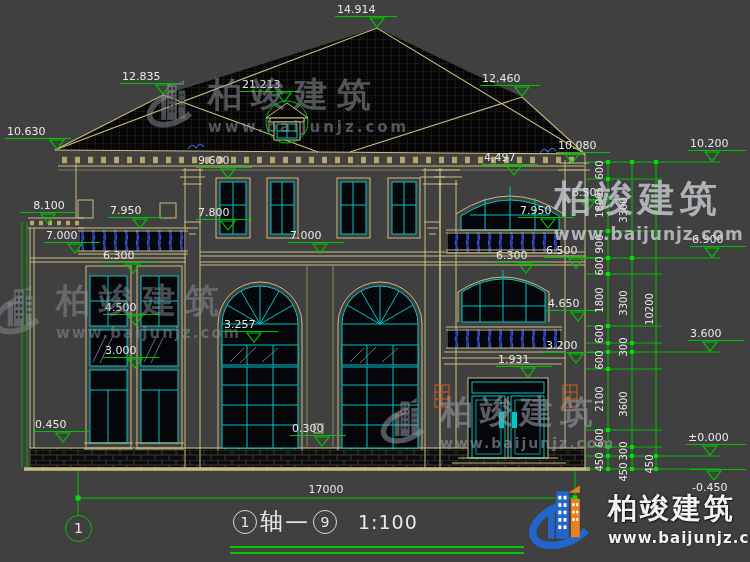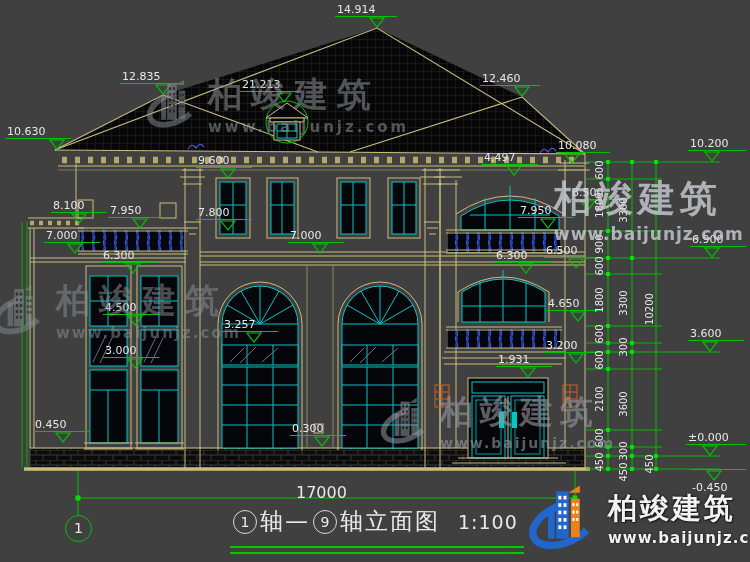--- a/index.html
+++ b/index.html
@@ -6,21 +6,21 @@
   #canvas{position:relative;width:750px;height:562px;background:#404040;overflow:hidden;
           font-family:"DejaVu Sans",sans-serif;}
   #bsvg{position:absolute;left:0;top:0;}
   .elev{position:absolute;color:#e8e8e8;font-size:11px;line-height:13px;white-space:nowrap;}
   .elev .etext{margin-left:2px;height:13px;}
   .eline{height:0;border-top:1px solid #00c300;}
   .etri{display:block;}
   .etri path{fill:none;stroke:#00c300;stroke-width:1.2;}
   .dimv{position:absolute;width:44px;height:14px;line-height:14px;text-align:center;
         font-size:10px;color:#e8e8e8;transform:rotate(-90deg);white-space:nowrap;}
-  .dimh{position:absolute;color:#e8e8e8;font-size:16px;width:60px;text-align:left;}
+  .dimh{position:absolute;color:#e8e8e8;font-size:11px;width:60px;text-align:center;}
   .bubble{position:absolute;left:65px;top:515px;width:25px;height:25px;border:1.5px solid #00c300;
           border-radius:50%;color:#e8e8e8;font-size:14px;line-height:25px;text-align:center;}
   .titleblock{position:absolute;left:230px;top:506px;display:flex;align-items:center;
               color:#e8e8e8;white-space:nowrap;}
   .tcirc{display:inline-block;width:22px;height:22px;border:1.5px solid #dadada;border-radius:50%;
          font-size:14px;line-height:22px;text-align:center;margin:0 3px;}
   .ttext{font-size:23px;letter-spacing:2px;}
   .tscale{font-size:19px;margin-left:18px;letter-spacing:1px;}
   .tunder{position:absolute;left:230px;width:294px;height:2px;background:#00c800;}
   .wm{position:absolute;display:flex;align-items:center;gap:6px;pointer-events:none;justify-content:flex-end;}
@@ -350,21 +350,21 @@
           <path d="M1,1 H15 L8,10 Z"></path>
         </svg>
       </div>
       <div class="elev" style="left: 482px; top: 151px;">
         <div class="etext">4.497</div>
         <div class="eline" style="width: 56px;"></div>
         <svg width="16" height="11" class="etri" style="margin-left: 24px;">
           <path d="M1,1 H15 L8,10 Z"></path>
         </svg>
       </div>
-      <div class="elev" style="left: 51px; top: 199px;">
+      <div class="elev" style="left: 20px; top: 199px; text-align: center;">
         <div class="etext">8.100</div>
         <div class="eline" style="width: 56px;"></div>
         <svg width="16" height="11" class="etri" style="margin-left: 20px;">
           <path d="M1,1 H15 L8,10 Z"></path>
         </svg>
       </div>
       <div class="elev" style="left: 108px; top: 204px;">
         <div class="etext">7.950</div>
         <div class="eline" style="width: 56px;"></div>
         <svg width="16" height="11" class="etri" style="margin-left: 24px;">
@@ -541,21 +541,20 @@
     </div>
 
 <div class="dimh" style="left:296px;top:483px">17000</div>
 
 <div class="bubble">1</div>
 
 <div class="titleblock">
   <span class="tcirc">1</span>
   <span class="ttext">轴—</span>
   <span class="tcirc">9</span>
-  <span class="ttext">轴立面图</span>
   <span class="tscale">1:100</span>
 </div>
 <div class="tunder" style="top:546px"></div>
 <div class="tunder" style="top:552px"></div>
 
 <div class="wm wm1">
   <svg class="wmlogo" width="56" height="56" style="color:rgba(142,147,152,0.5)">
         <use href="#logo"></use>
       </svg>
   <div>

